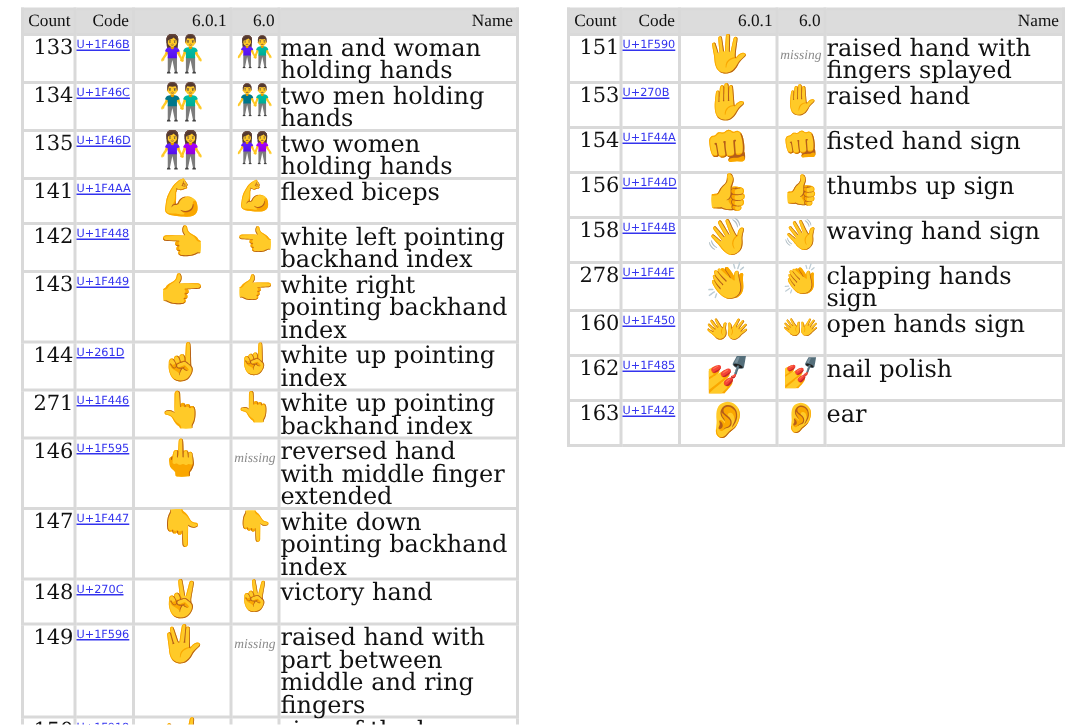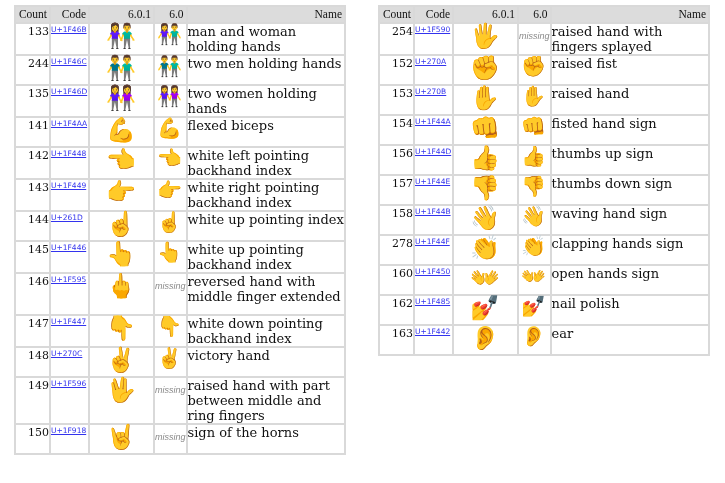--- a/index.html
+++ b/index.html
@@ -7,29 +7,29 @@
   table.emoji {
     position:absolute; border-collapse:collapse; background:#fff;
     border:2px solid #d4d4d4; font-family:"DejaVu Serif", serif;
   }
   table.emoji th, table.emoji td { border:2px solid #d9d9d9; padding:0; vertical-align:top; }
   table.emoji th {
     background:#dcdcdc; font-weight:normal; text-align:right; font-size:11.5px;
     height:15px; line-height:15px; padding:0 2px; color:#111;
     font-family:"Liberation Serif", serif;
   }
-  td.count { text-align:right; font-size:11px; line-height:16px; padding:0 1px 0 2px; color:#111; }
+  td.count { text-align:right; font-size:14px; line-height:16px; padding:0 1px 0 2px; color:#111; }
   td.code { font-family:"DejaVu Sans", sans-serif; font-size:7.5px; line-height:11px; padding:1px 1px 0 1px; text-align:left; }
   td.code a { color:#3333ee; text-decoration:underline; }
   td.glyph { text-align:center; vertical-align:middle; }
-  td.name { font-size:13px; line-height:15px; padding:1px 4px 0 5px; color:#111; }
+  td.name { font-size:16px; line-height:15px; padding:1px 4px 0 5px; color:#111; }
   .emj { display:inline-block; line-height:1; }
   .e601 { font-size:24px; color:#f5b400; }
   .e60 { font-size:20px; color:#d63a7a; }
-  .missing { font-style:italic; font-size:9px; color:#8a8a8a; font-family:Liberation Sans, sans-serif; }
+  .missing { font-style:italic; font-size:9px; color:#8a8a8a; font-family:Liberation Serif, serif; }
   #left-table { left:14px; top:5px; width:332px; }
   #right-table { left:378px; top:5px; width:332px; }
   col.c-count { width:35px; } col.c-code { width:39px; } col.c-601 { width:65px; } col.c-60 { width:32px; } col.c-name { width:auto; }
   tr.r { height:30px; } tr.r3 { height:42px;padding-left:34px; }
 </style>
 </head>
 <body>
 
 <table class="emoji" id="left-table">
   <colgroup>
@@ -50,21 +50,21 @@
   </thead>
   <tbody id="left-body">
       <tr class="r">
     <td class="count">133</td>
     <td class="code"><a href="#">U+1F46B</a></td>
     <td class="glyph"><span class="emj e601">👫</span></td>
     <td class="glyph"><span class="emj e60">👫</span></td>
     <td class="name">man and woman holding hands</td>
   </tr>
       <tr class="r">
-    <td class="count">244</td>
+    <td class="count">134</td>
     <td class="code"><a href="#">U+1F46C</a></td>
     <td class="glyph"><span class="emj e601">👬</span></td>
     <td class="glyph"><span class="emj e60">👬</span></td>
     <td class="name">two men holding hands</td>
   </tr>
       <tr class="r">
     <td class="count">135</td>
     <td class="code"><a href="#">U+1F46D</a></td>
     <td class="glyph"><span class="emj e601">👭</span></td>
     <td class="glyph"><span class="emj e60">👭</span></td>
@@ -92,21 +92,21 @@
     <td class="name">white right pointing backhand index</td>
   </tr>
       <tr class="r">
     <td class="count">144</td>
     <td class="code short"><a href="#">U+261D</a></td>
     <td class="glyph"><span class="emj e601">☝</span></td>
     <td class="glyph"><span class="emj e60">☝</span></td>
     <td class="name">white up pointing index</td>
   </tr>
       <tr class="r">
-    <td class="count">145</td>
+    <td class="count">271</td>
     <td class="code"><a href="#">U+1F446</a></td>
     <td class="glyph"><span class="emj e601">👆</span></td>
     <td class="glyph"><span class="emj e60">👆</span></td>
     <td class="name">white up pointing backhand index</td>
   </tr>
       <tr class="r3">
     <td class="count">146</td>
     <td class="code"><a href="#">U+1F595</a></td>
     <td class="glyph"><span class="emj e601">🖕</span></td>
     <td class="glyph"><span class="missing">missing</span></td>
@@ -155,32 +155,25 @@
     <tr>
       <th>Count</th>
       <th>Code</th>
       <th>6.0.1</th>
       <th>6.0</th>
       <th>Name</th>
     </tr>
   </thead>
   <tbody id="right-body">
       <tr class="r">
-    <td class="count">254</td>
+    <td class="count">151</td>
     <td class="code"><a href="#">U+1F590</a></td>
     <td class="glyph"><span class="emj e601">🖐</span></td>
     <td class="glyph"><span class="missing">missing</span></td>
     <td class="name">raised hand with fingers splayed</td>
-  </tr>
-      <tr class="r">
-    <td class="count">152</td>
-    <td class="code short"><a href="#">U+270A</a></td>
-    <td class="glyph"><span class="emj e601">✊</span></td>
-    <td class="glyph"><span class="emj e60">✊</span></td>
-    <td class="name">raised fist</td>
   </tr>
       <tr class="r">
     <td class="count">153</td>
     <td class="code short"><a href="#">U+270B</a></td>
     <td class="glyph"><span class="emj e601">✋</span></td>
     <td class="glyph"><span class="emj e60">✋</span></td>
     <td class="name">raised hand</td>
   </tr>
       <tr class="r">
     <td class="count">154</td>
@@ -190,27 +183,20 @@
     <td class="name">fisted hand sign</td>
   </tr>
       <tr class="r">
     <td class="count">156</td>
     <td class="code"><a href="#">U+1F44D</a></td>
     <td class="glyph"><span class="emj e601">👍</span></td>
     <td class="glyph"><span class="emj e60">👍</span></td>
     <td class="name">thumbs up sign</td>
   </tr>
       <tr class="r">
-    <td class="count">157</td>
-    <td class="code"><a href="#">U+1F44E</a></td>
-    <td class="glyph"><span class="emj e601">👎</span></td>
-    <td class="glyph"><span class="emj e60">👎</span></td>
-    <td class="name">thumbs down sign</td>
-  </tr>
-      <tr class="r">
     <td class="count">158</td>
     <td class="code"><a href="#">U+1F44B</a></td>
     <td class="glyph"><span class="emj e601">👋</span></td>
     <td class="glyph"><span class="emj e60">👋</span></td>
     <td class="name">waving hand sign</td>
   </tr>
       <tr class="r">
     <td class="count">278</td>
     <td class="code"><a href="#">U+1F44F</a></td>
     <td class="glyph"><span class="emj e601">👏</span></td>

